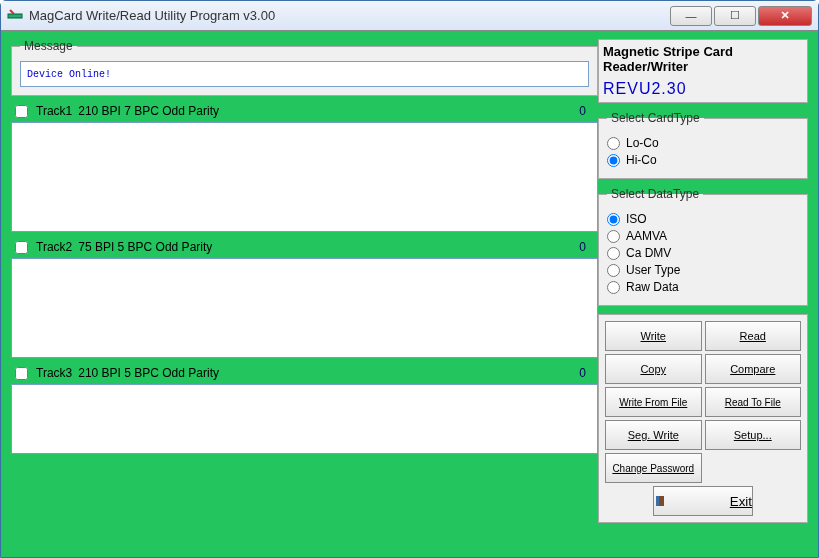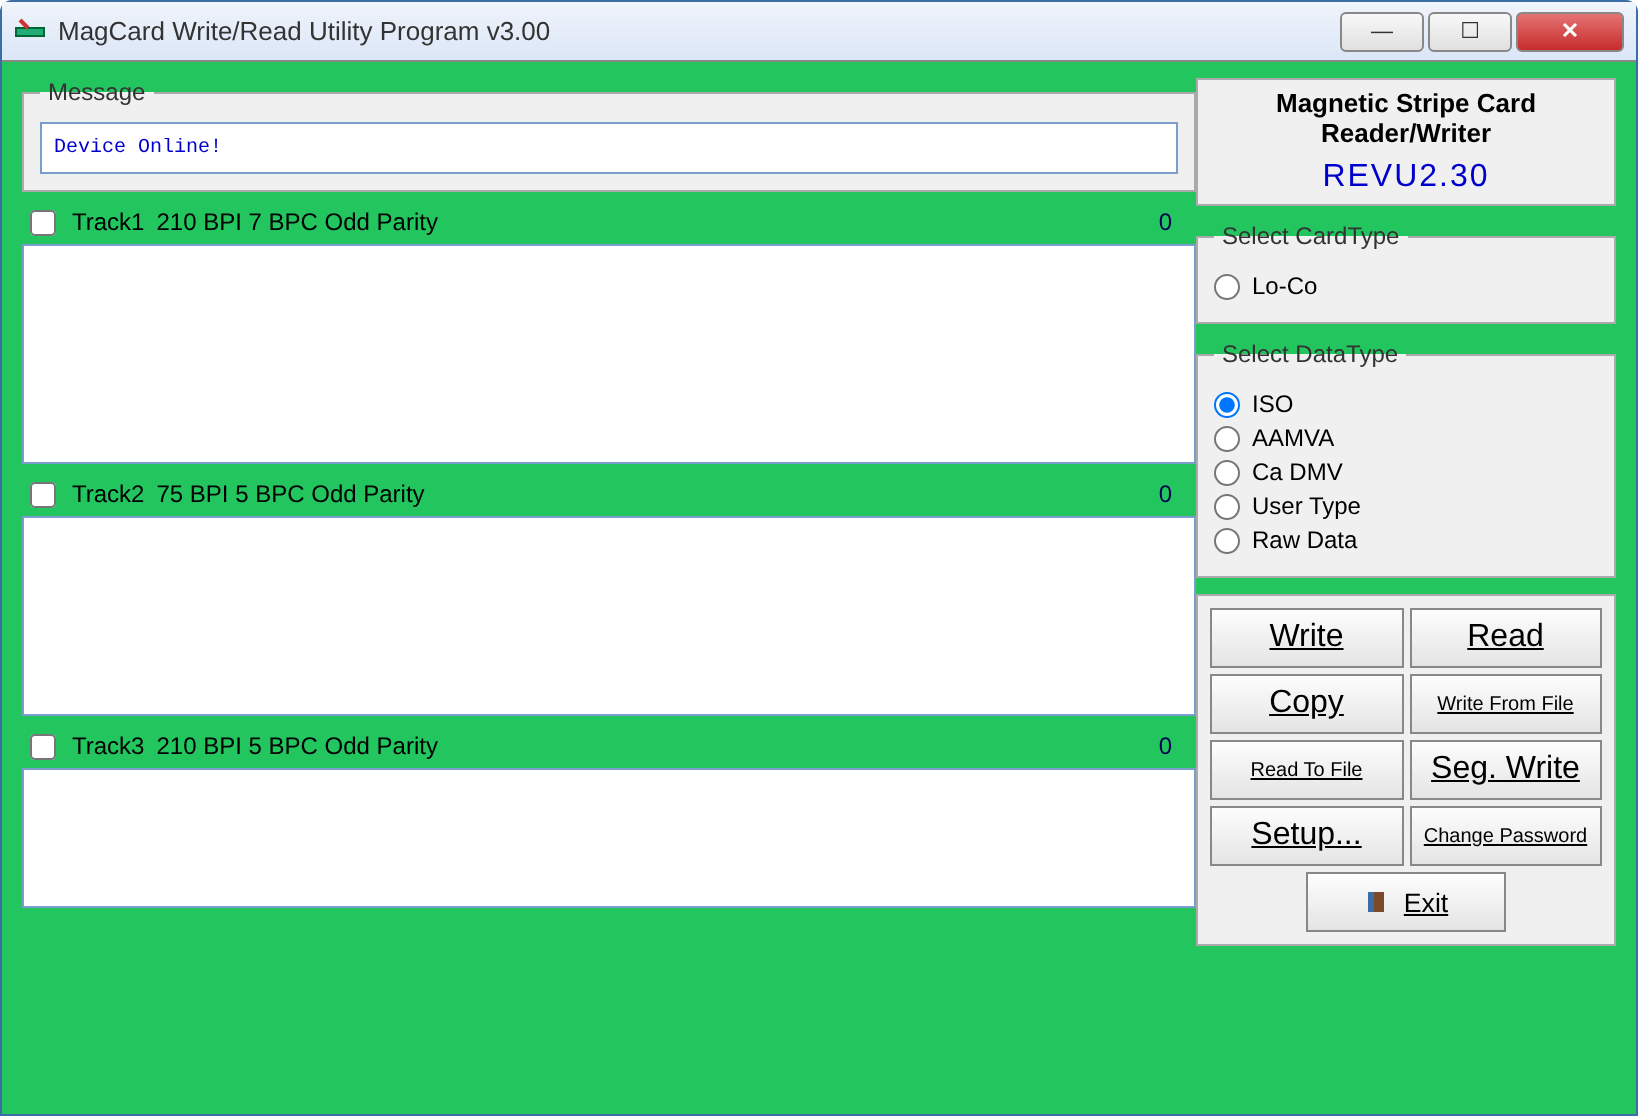--- a/index.html
+++ b/index.html
@@ -94,61 +94,61 @@
   resize: none;
   font-family: "Courier New", monospace;
   padding: 4px;
 }
 .track1 { height: 110px; }
 .track2 { height: 100px; }
 .track3 { height: 70px; }
 .brand-box {
   border: 1px solid #aaa;
   padding: 4px;
-  text-align: center;
+  text-align: left;
   background: #f0f0f0;
 }
 .brand-title { font-weight: bold; font-size: 13px; margin-bottom: 6px; }
 .brand-version { color: #0000cc; font-size: 16px; letter-spacing: 1px; }
 .radio-row { display: flex; align-items: center; gap: 6px; margin: 3px 0; }
 .radio-row input { margin: 0; }
 .button-grid {
   display: grid;
   grid-template-columns: 1fr 1fr;
   gap: 3px;
   border: 1px solid #aaa;
   padding: 6px;
   background: #f0f0f0;
 }
 .btn {
   height: 30px;
   border: 1px solid #888;
   background: linear-gradient(#fdfdfd, #e4e4e4);
-  font-size: 16px;
+  font-size: 11px;
   text-decoration: underline;
   cursor: pointer;
   display: flex;
   align-items: center;
   justify-content: center;
   text-align: center;
   line-height: 1.1;
   padding: 2px;
 }
 .btn.two-line { font-size: 10px; }
 .exit-row {
   grid-column: 1 / span 2;
   display: flex;
   justify-content: center;
 }
 .exit-btn {
   width: 100px;
   height: 30px;
   border: 1px solid #888;
   background: linear-gradient(#fdfdfd, #e4e4e4);
-  display: flex; align-items: center; justify-content: center; gap: 6px;
+  display: flex; align-items: center; justify-content: space-between; gap: 6px;
   text-decoration: underline;
   cursor: pointer;
 }
 .exit-icon svg { display:block; }
 </style>
 </head>
 <body>
 
 <div class="window">
   <div class="titlebar">
@@ -212,20 +212,24 @@
         <div class="brand-title">Magnetic Stripe Card Reader/Writer</div>
         <div class="brand-version">REVU2.30</div>
       </div>
 
       <fieldset>
         <legend>Select CardType</legend>
         <label class="radio-row">
           <input type="radio" name="cardtype" style="">
           <span>Lo-Co</span>
         </label>
+        <label class="radio-row">
+          <input type="radio" name="cardtype" checked="" style="">
+          <span>Hi-Co</span>
+        </label>
       </fieldset>
 
       <fieldset>
         <legend>Select DataType</legend>
         <label class="radio-row">
           <input type="radio" name="datatype" checked="" style="">
           <span>ISO</span>
         </label>
         <label class="radio-row">
           <input type="radio" name="datatype" style="">
@@ -242,20 +246,21 @@
         <label class="radio-row">
           <input type="radio" name="datatype" style="">
           <span>Raw Data</span>
         </label>
       </fieldset>
 
       <div class="button-grid">
         <button class="btn">Write</button>
         <button class="btn">Read</button>
         <button class="btn">Copy</button>
+        <button class="btn">Compare</button>
         <button class="btn two-line">Write From File</button>
         <button class="btn two-line">Read To File</button>
         <button class="btn">Seg. Write</button>
         <button class="btn">Setup...</button>
         <button class="btn two-line">Change Password</button>
         <div class="exit-row">
           <button class="exit-btn">
             <span class="exit-icon">
               <svg width="14" height="14" viewBox="0 0 14 14">
                   <rect x="5" y="2" width="5" height="10" fill="#7a4a2a"></rect>

